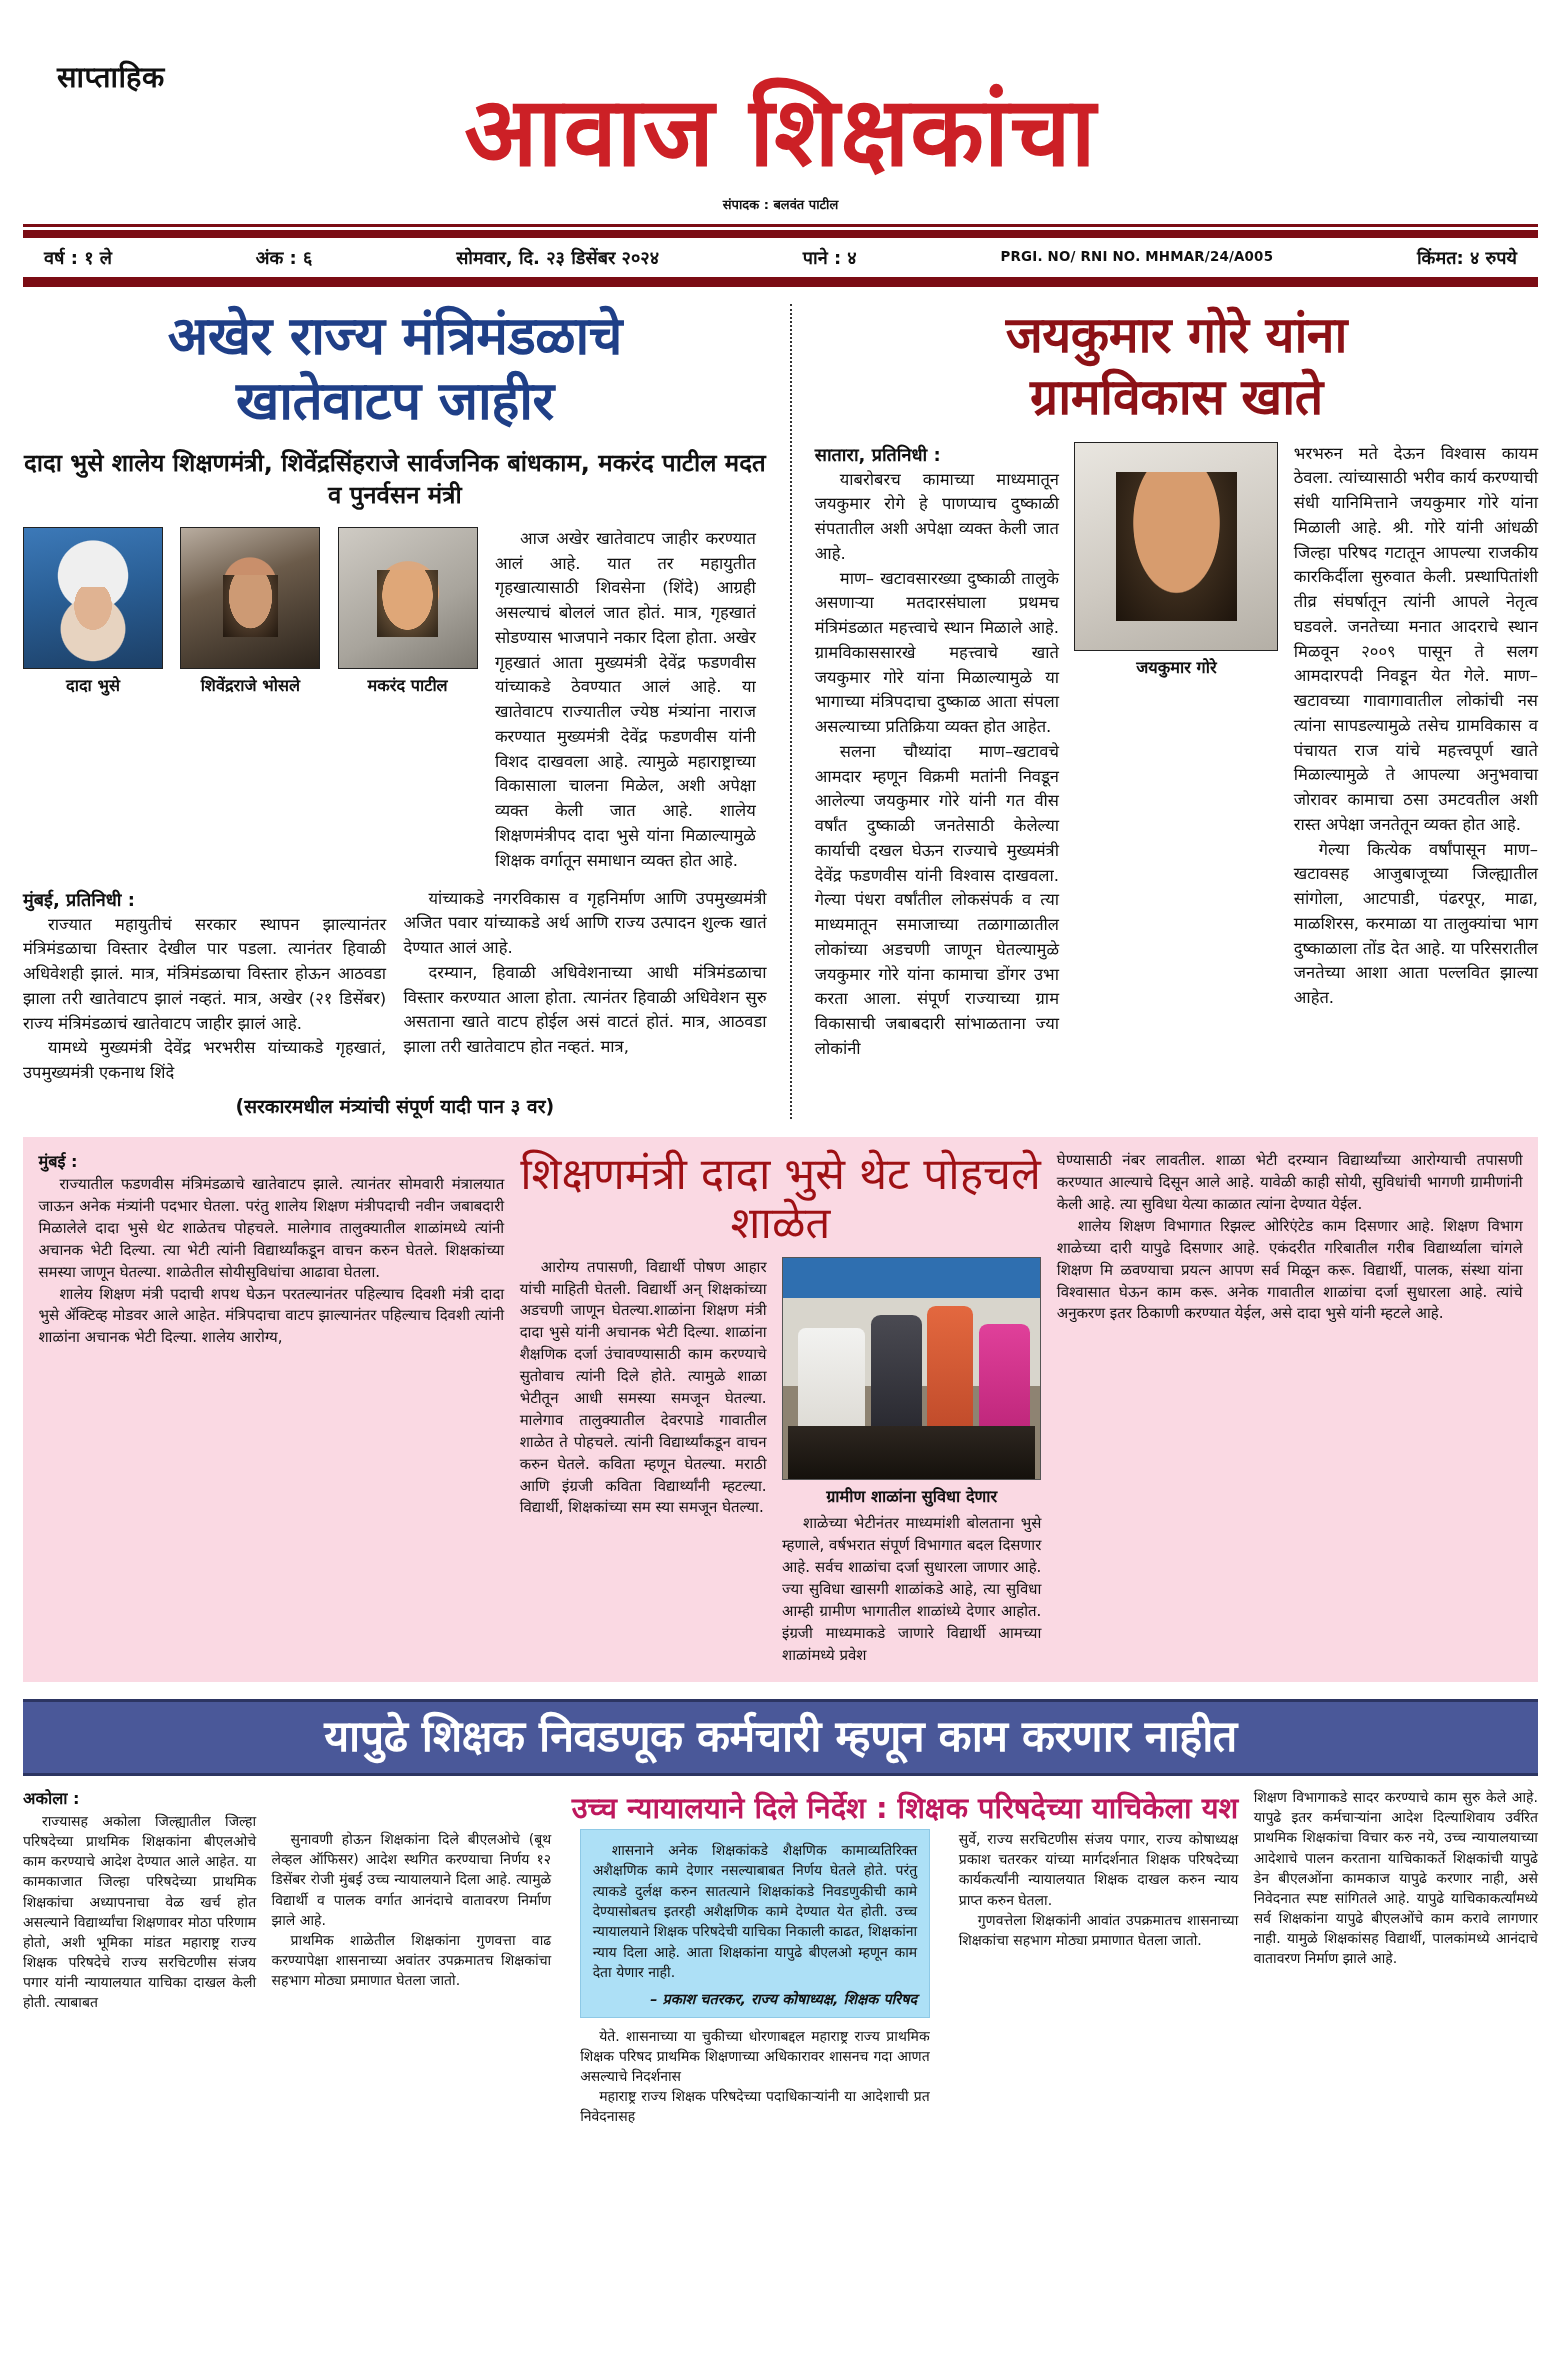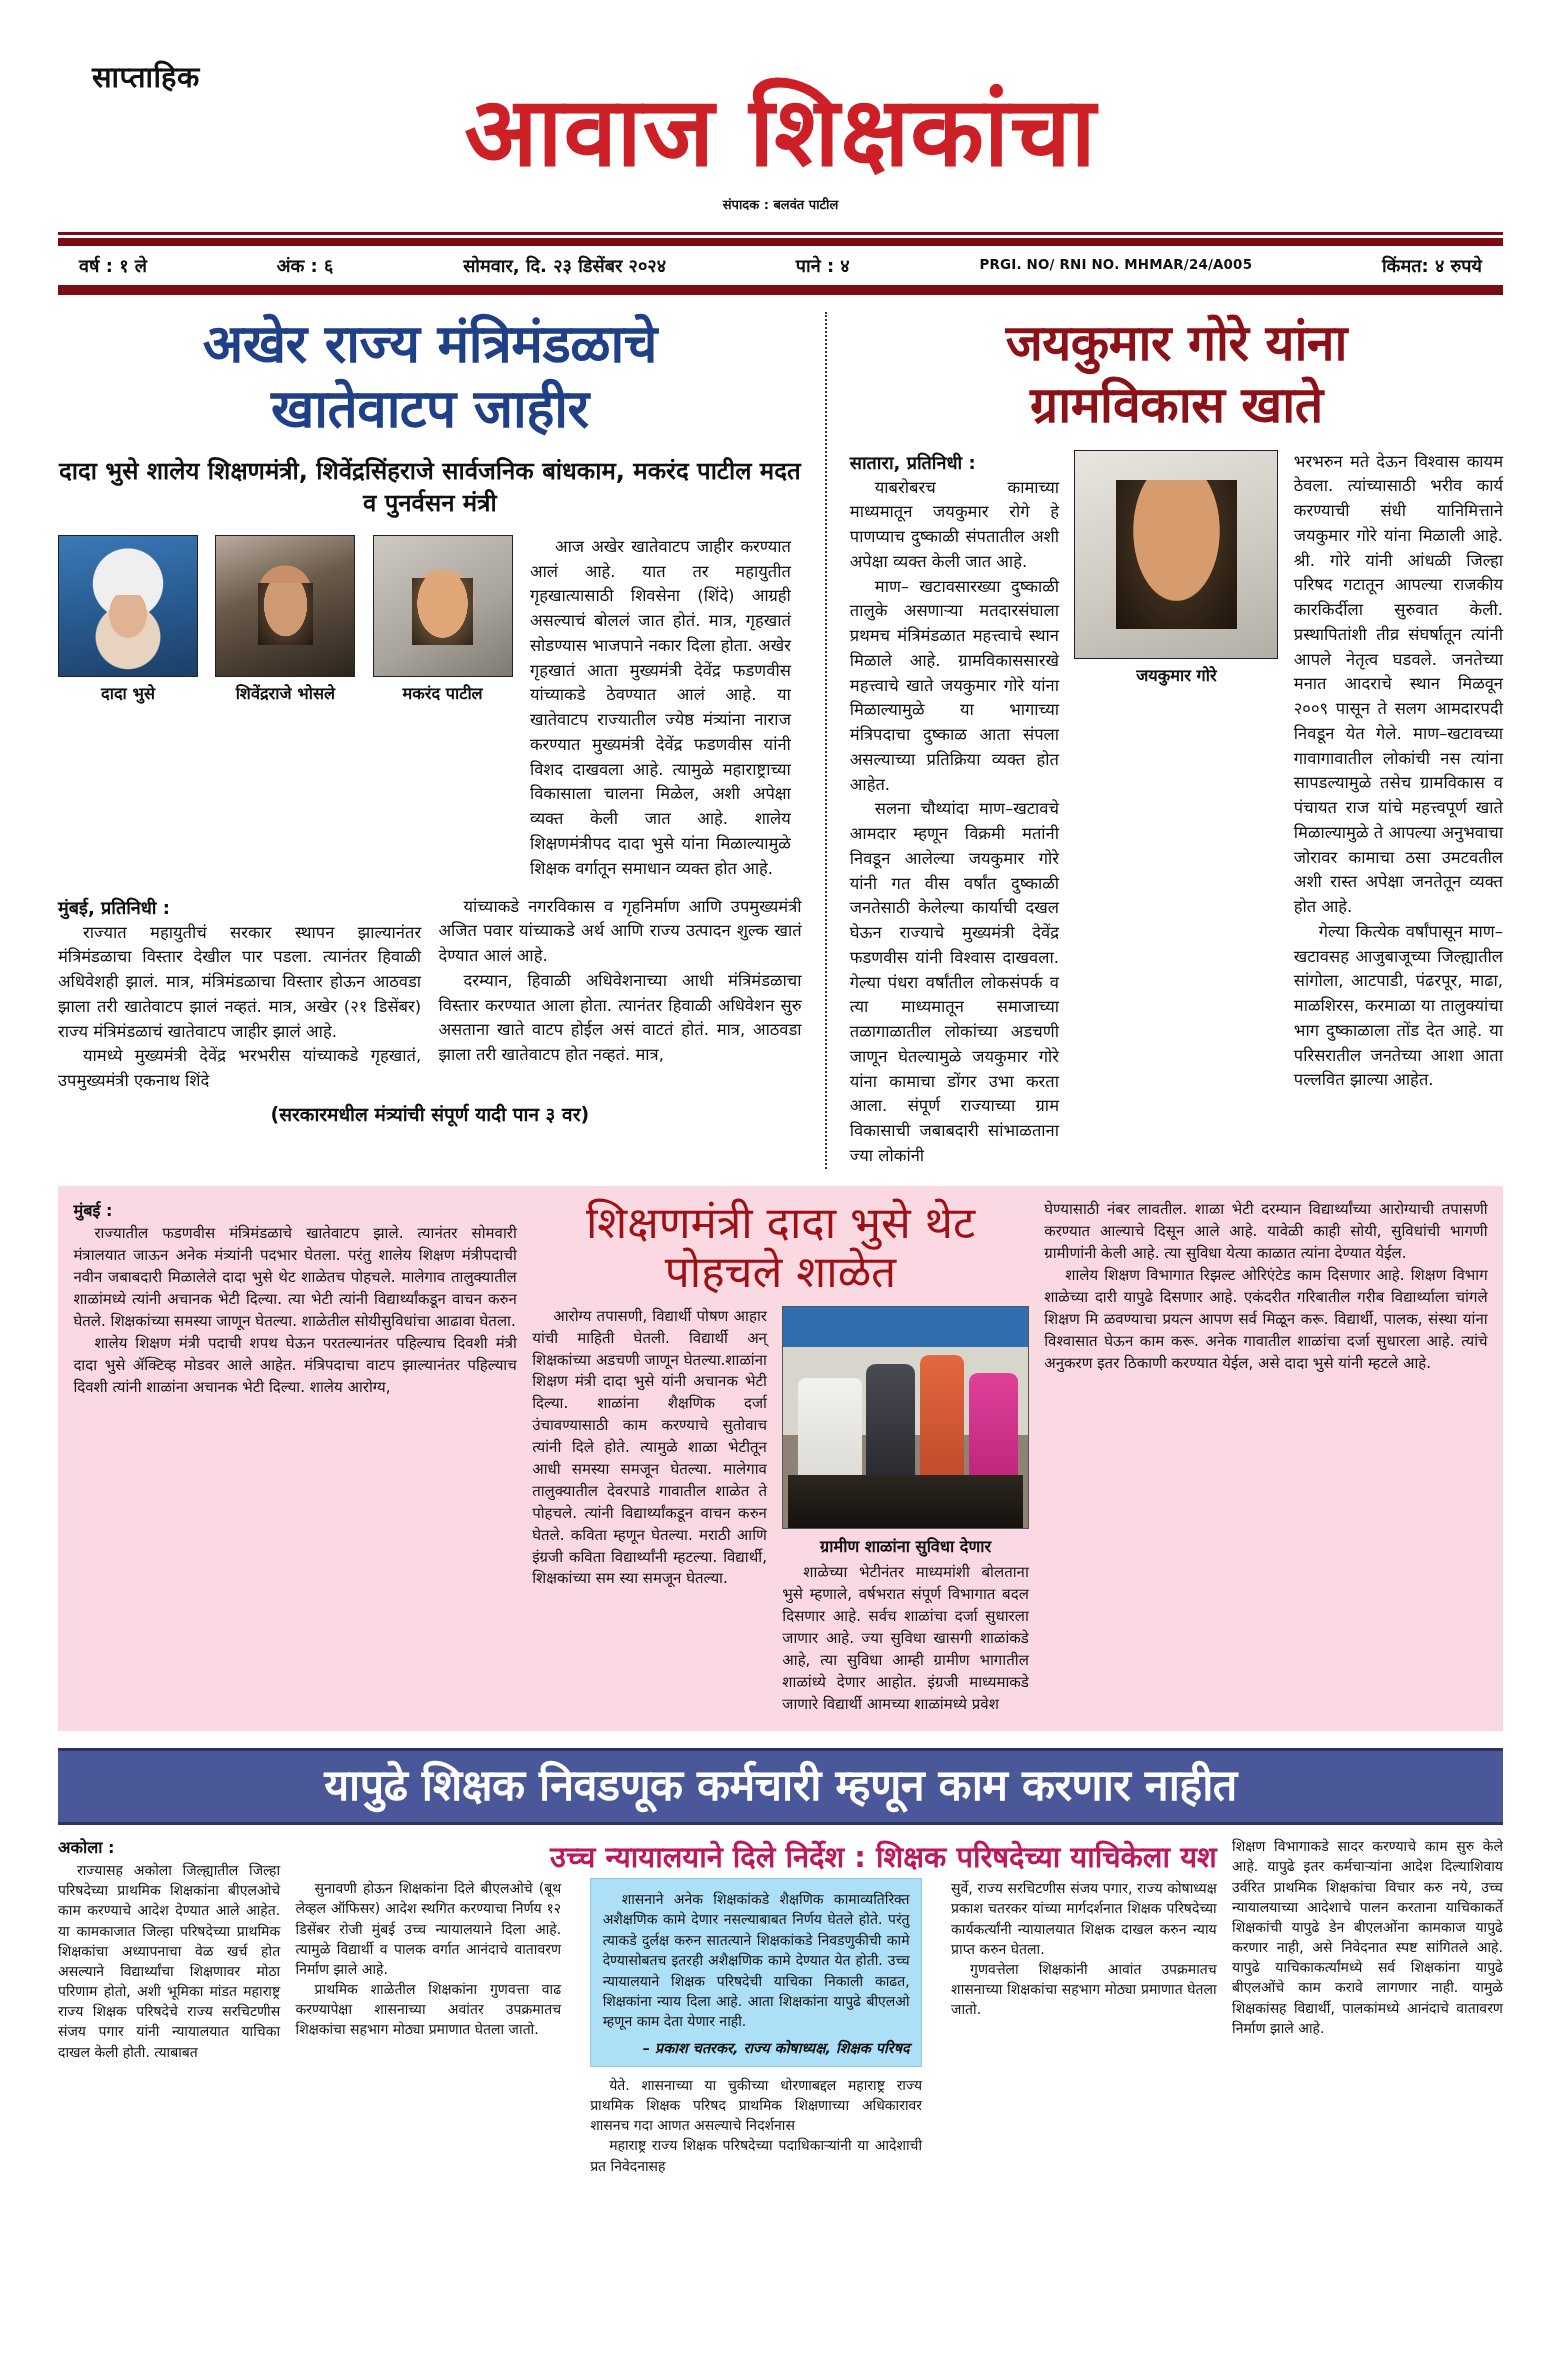--- a/index.html
+++ b/index.html
@@ -1,41 +1,41 @@
 <!DOCTYPE html>
 <html><head>
 <meta charset="utf-8">
 <style>
   * { box-sizing: border-box; margin: 0; padding: 0; }
   html, body {
     width: 1561px; height: 2354px;
     background: #ffffff;
     font-family: "Liberation Serif", "DejaVu Serif", serif;
   }
-  .page { position: relative; width: 1561px; height: 2354px; padding: 0 58px; background: #fff; }
+  .page { position: relative; width: 1561px; height: 2354px; padding: 0 23px; background: #fff; }
 
   
   .masthead { text-align: center; padding-top: 56px; }
   .mh-kicker {
     font-family: "DejaVu Sans", sans-serif;
     font-size: 29px; font-weight: 700; color: #111;
     display: block; text-align: left; margin-left: 34px; letter-spacing: 0.5px;
   }
   .mh-title {
     font-family: "DejaVu Sans", sans-serif;
     font-size: 96px; font-weight: 700; color: #cc2026;
     line-height: 1.02; letter-spacing: 1px; margin-top: -11.5px;
   }
   .mh-editor {
     font-family: "DejaVu Sans", sans-serif;
     font-size: 13px; font-weight: 700; color: #111; margin-top: 13.4px;
   }
 
   
-  .infobar-wrap { margin-top: 19px; }
+  .infobar-wrap { margin-top: 11px; }
   .rule-thin { height: 2.9px; background: #7b0c14; }
   .rule-thick { height: 8.6px; background: #7b0c14; margin-top: 2.9px; }
   .rule-bottom { height: 9.6px; background: #7b0c14; margin-top: 3.8px; }
   .infobar {
     display: flex; align-items: center; justify-content: space-between;
     padding: 6.7px 21px 4.8px 21px;
     font-family: "DejaVu Sans", sans-serif;
     font-size: 18px; font-weight: 700; color: #111;
   }
   .infobar .rni { font-size: 13.4px; font-weight: 700; letter-spacing: 0.2px; }

